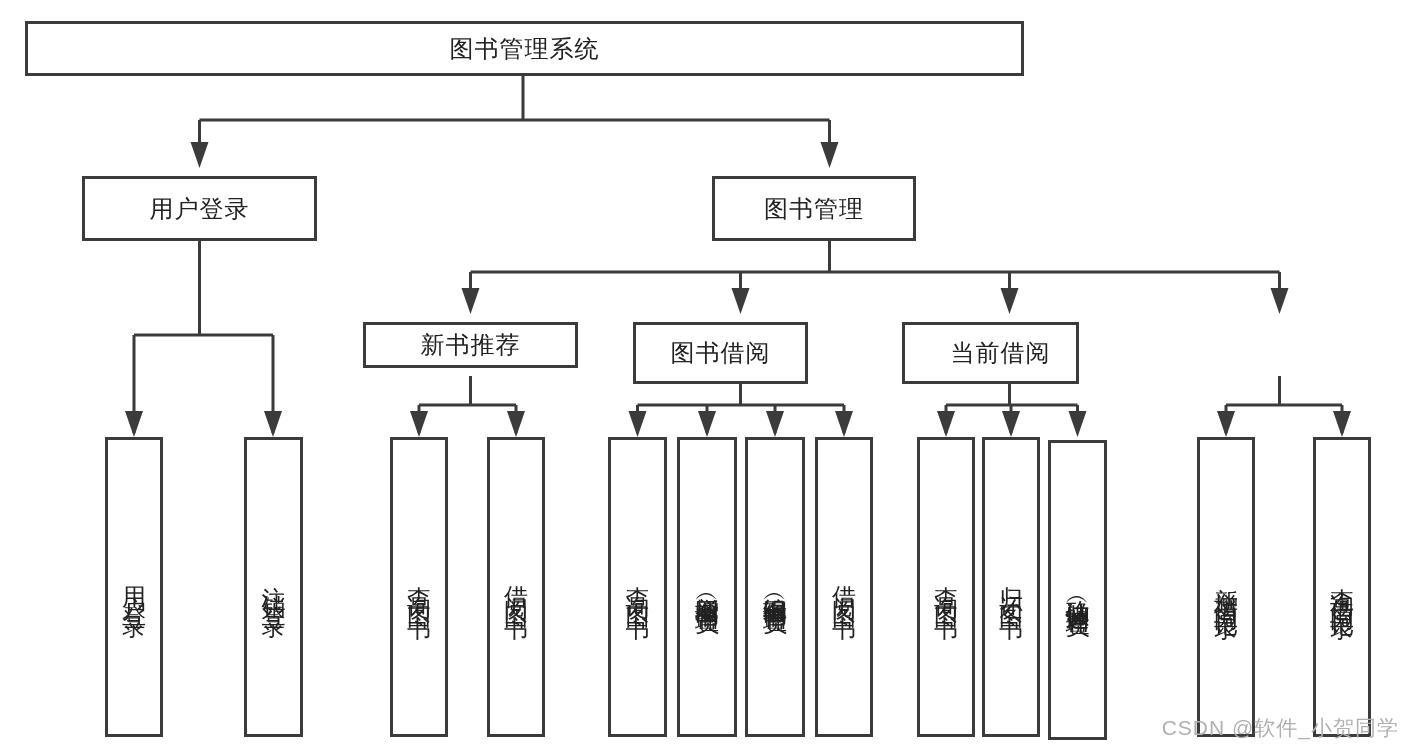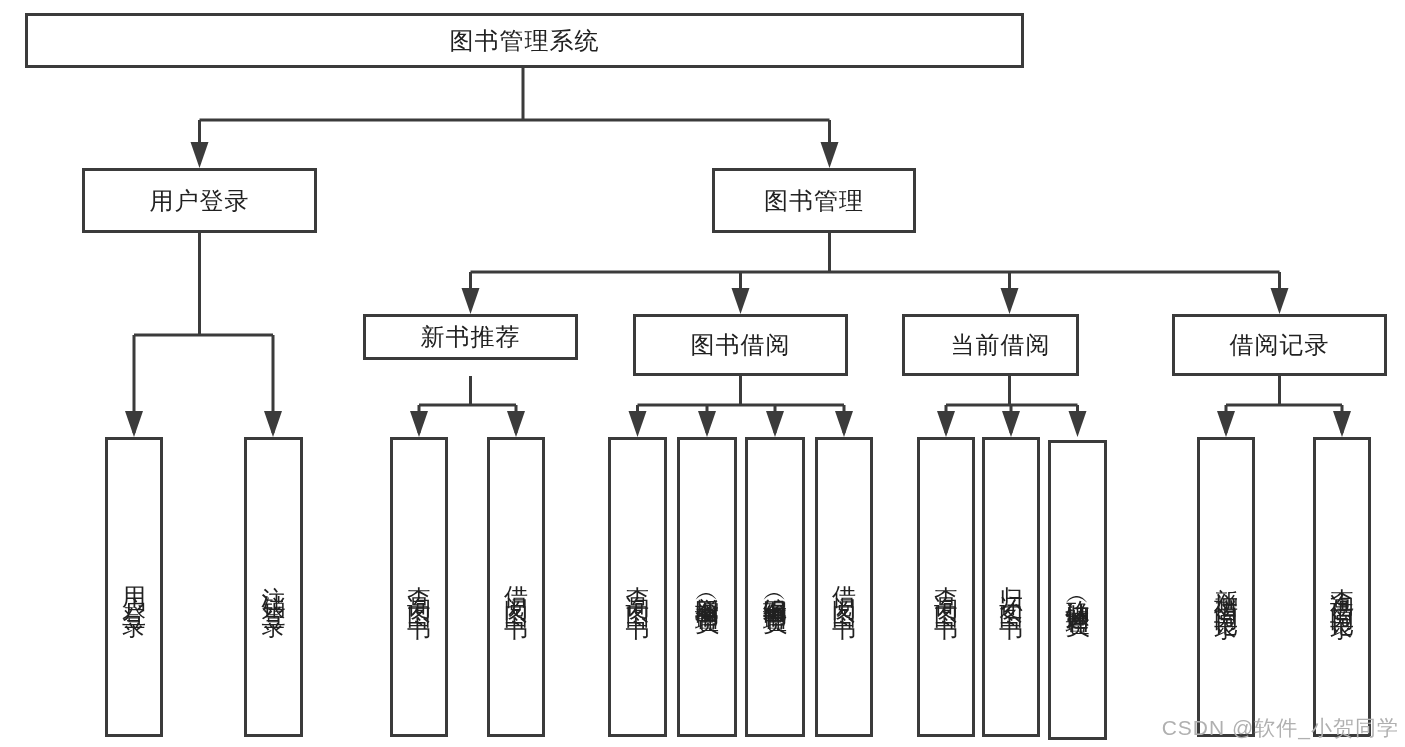--- a/index.html
+++ b/index.html
@@ -17,20 +17,21 @@
     position: absolute;
     box-sizing: border-box;
     border: 3px solid #3b3b3b;
     background: #ffffff;
     display: flex;
     align-items: center;
     justify-content: center;
     font-size: 24px;
     letter-spacing: 1px;
     white-space: nowrap;
+    margin-top: 8px;
   }
   .vnode {
     position: absolute;
     box-sizing: border-box;
     border: 3px solid #3b3b3b;
     background: #ffffff;
     top: 437px;
     height: 300px;
     display: flex;
     align-items: center;
@@ -117,28 +118,25 @@
   <div class="node" style="left:82px; top:168px; width:235px; height:65px;">
     <span>用户登录</span>
   </div>
   <div class="node" style="left:712px; top:168px; width:204px; height:65px;">
     <span>图书管理</span>
   </div>
 
   <div class="node" style="left:363px; top:314px; width:215px; height:46px;">
     <span>新书推荐</span>
   </div>
-  <div class="node" style="left:633px; top:314px; width:215px; height:62px;">
+  <div class="node" style="left:633px; top:314px; width:175px; height:62px;">
     <span>图书借阅</span>
   </div>
   <div class="node" style="left:902px; top:314px; width:177px; height:62px;padding-left:20px;">
     <span>当前借阅</span>
-  </div>
-  <div class="node" style="left:1172px; top:314px; width:215px; height:62px;">
-    <span>借阅记录</span>
   </div>
 
   <div class="vnode" style="left:105px; width:58px;">
     <span class="vtext v4">用户登录</span>
   </div>
   <div class="vnode" style="left:244px; width:59px;">
     <span class="vtext v4">注销登录</span>
   </div>
 
   <div class="vnode" style="left:390px; width:58px;">

